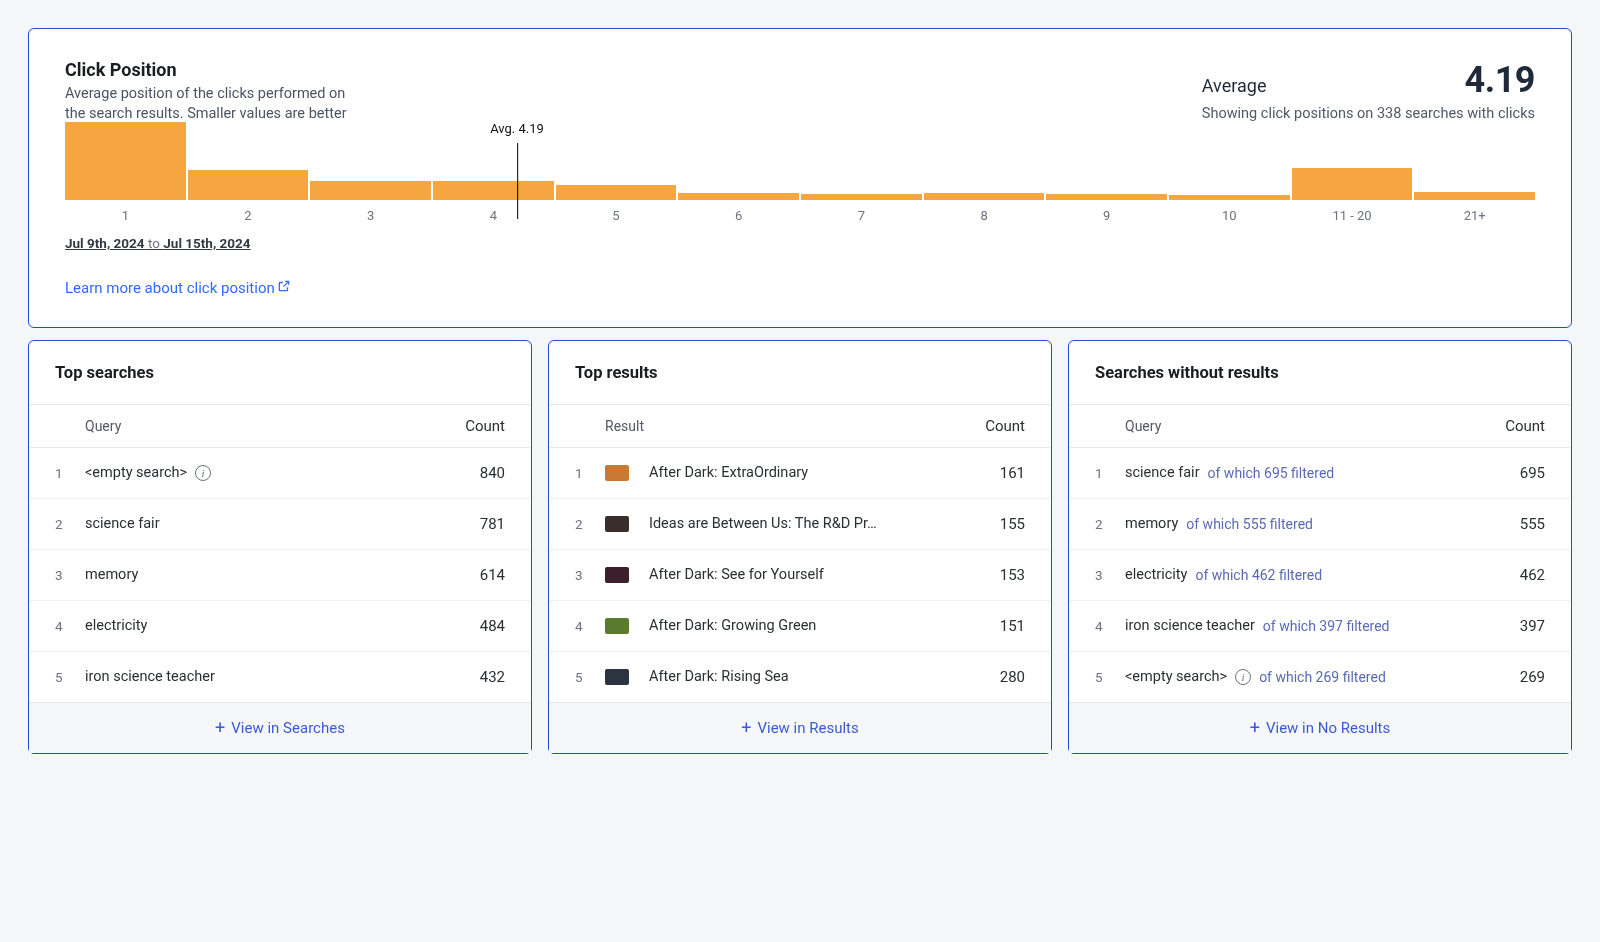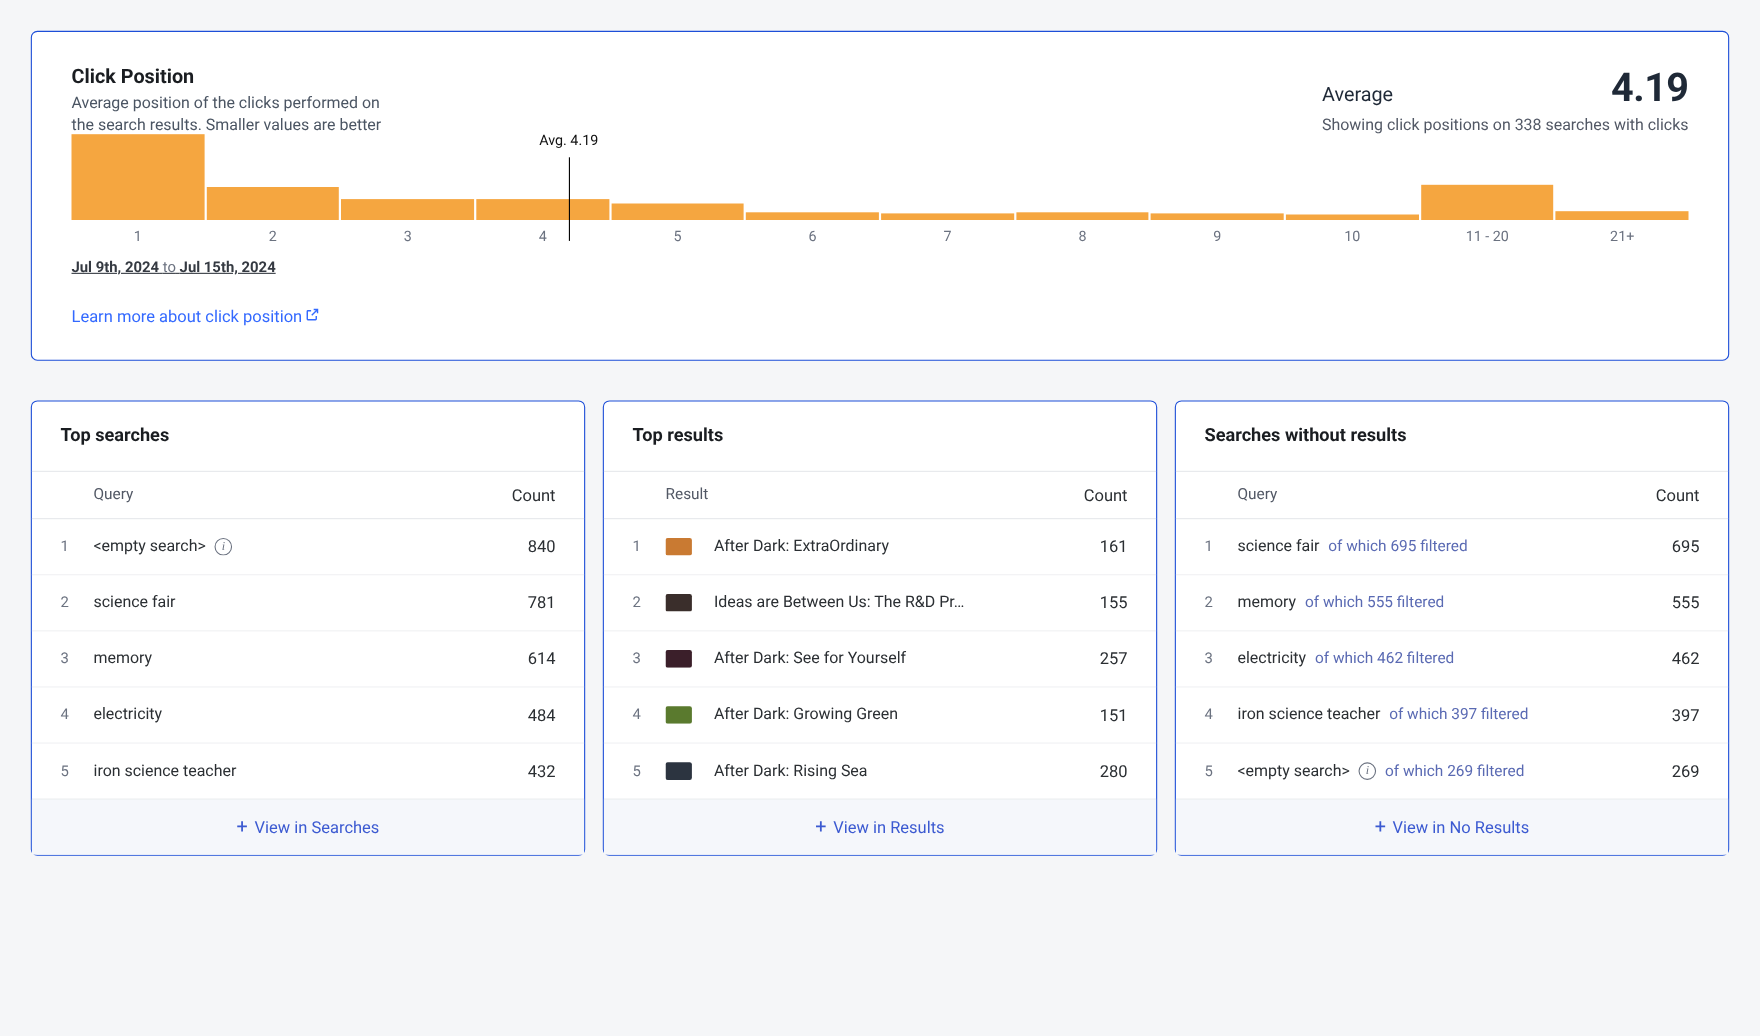--- a/index.html
+++ b/index.html
@@ -17,21 +17,21 @@
 .chart-wrap { position: relative; margin-top: 18px; }
 .chart { display:flex; align-items:flex-end; gap:2px; height:80px; width:100%; }
 .bar-col { flex:1; display:flex; flex-direction:column; align-items:center; }
 .bar { width:100%; background:#f5a640; }
 .bar-label { font-size:13px; color:#6b7280; margin-top:8px; }
 .avg-marker { position:absolute; top:-22px; font-size:13px; color:#111; transform:translateX(-50%);}
 .avg-marker::after { content:""; position:absolute; left:50%; top:22px; width:1px; height:76px; background:#000;}
 .date-range { margin-top:12px; font-size:13.5px; color:#353a42;text-decoration:underline; }
 .date-range .to { color:#6b7280; font-weight:400;}
 .learn-link { display:inline-flex; align-items:flex-start; gap:2px; margin-top:28px; color:#3369ff; font-size:15px; text-decoration:none;}
-.cols { display:flex; gap:16px; margin-top:36px;border-radius:31px; }
+.cols { display:flex; gap:16px; margin-top:12px;border-radius:31px; }
 .col-card { flex:1; display:flex; flex-direction:column; }
 .col-title { padding:22px 26px; font-size:16.5px; font-weight:700; color:#1a1d21; border-bottom:1px solid #e6e8eb;}
 .col-header { display:flex; padding:12px 26px; font-size:14px; color:#525865; border-bottom:1px solid #e6e8eb; align-items:center;}
 .row { display:flex; padding:16px 26px; font-size:14.5px; color:#2b2f33; border-bottom:1px solid #f0f1f3; align-items:center; }
 .row:last-of-type { border-bottom:1px solid #e6e8eb; }
 .idx { width:30px; color:#6b7280; font-size:13.5px; flex-shrink:0;}
 .thumb { width:24px; height:16px; border-radius:2px; flex-shrink:0; margin-right:12px; }
 .query-col { flex:1; display:flex; align-items:center; gap:8px; overflow:hidden; white-space:nowrap; text-overflow:ellipsis;}
 .count-col { width:60px; text-align:right; font-size:15px; color:#2b2f33;}
 .filtered { color:#5a6ab3; font-size:14px; }
@@ -204,21 +204,21 @@
             <span>Ideas are Between Us: The R&amp;D Pr…</span>
           </span>
           <span class="count-col">155</span>
         </div>
         <div class="row">
           <span class="idx">3</span>
           <span class="query-col">
             <span class="thumb" style="background: rgb(59, 31, 42);"></span>
             <span>After Dark: See for Yourself</span>
           </span>
-          <span class="count-col">257</span>
+          <span class="count-col">153</span>
         </div>
         <div class="row">
           <span class="idx">4</span>
           <span class="query-col">
             <span class="thumb" style="background: rgb(90, 122, 46);"></span>
             <span>After Dark: Growing Green</span>
           </span>
           <span class="count-col">151</span>
         </div>
         <div class="row">

